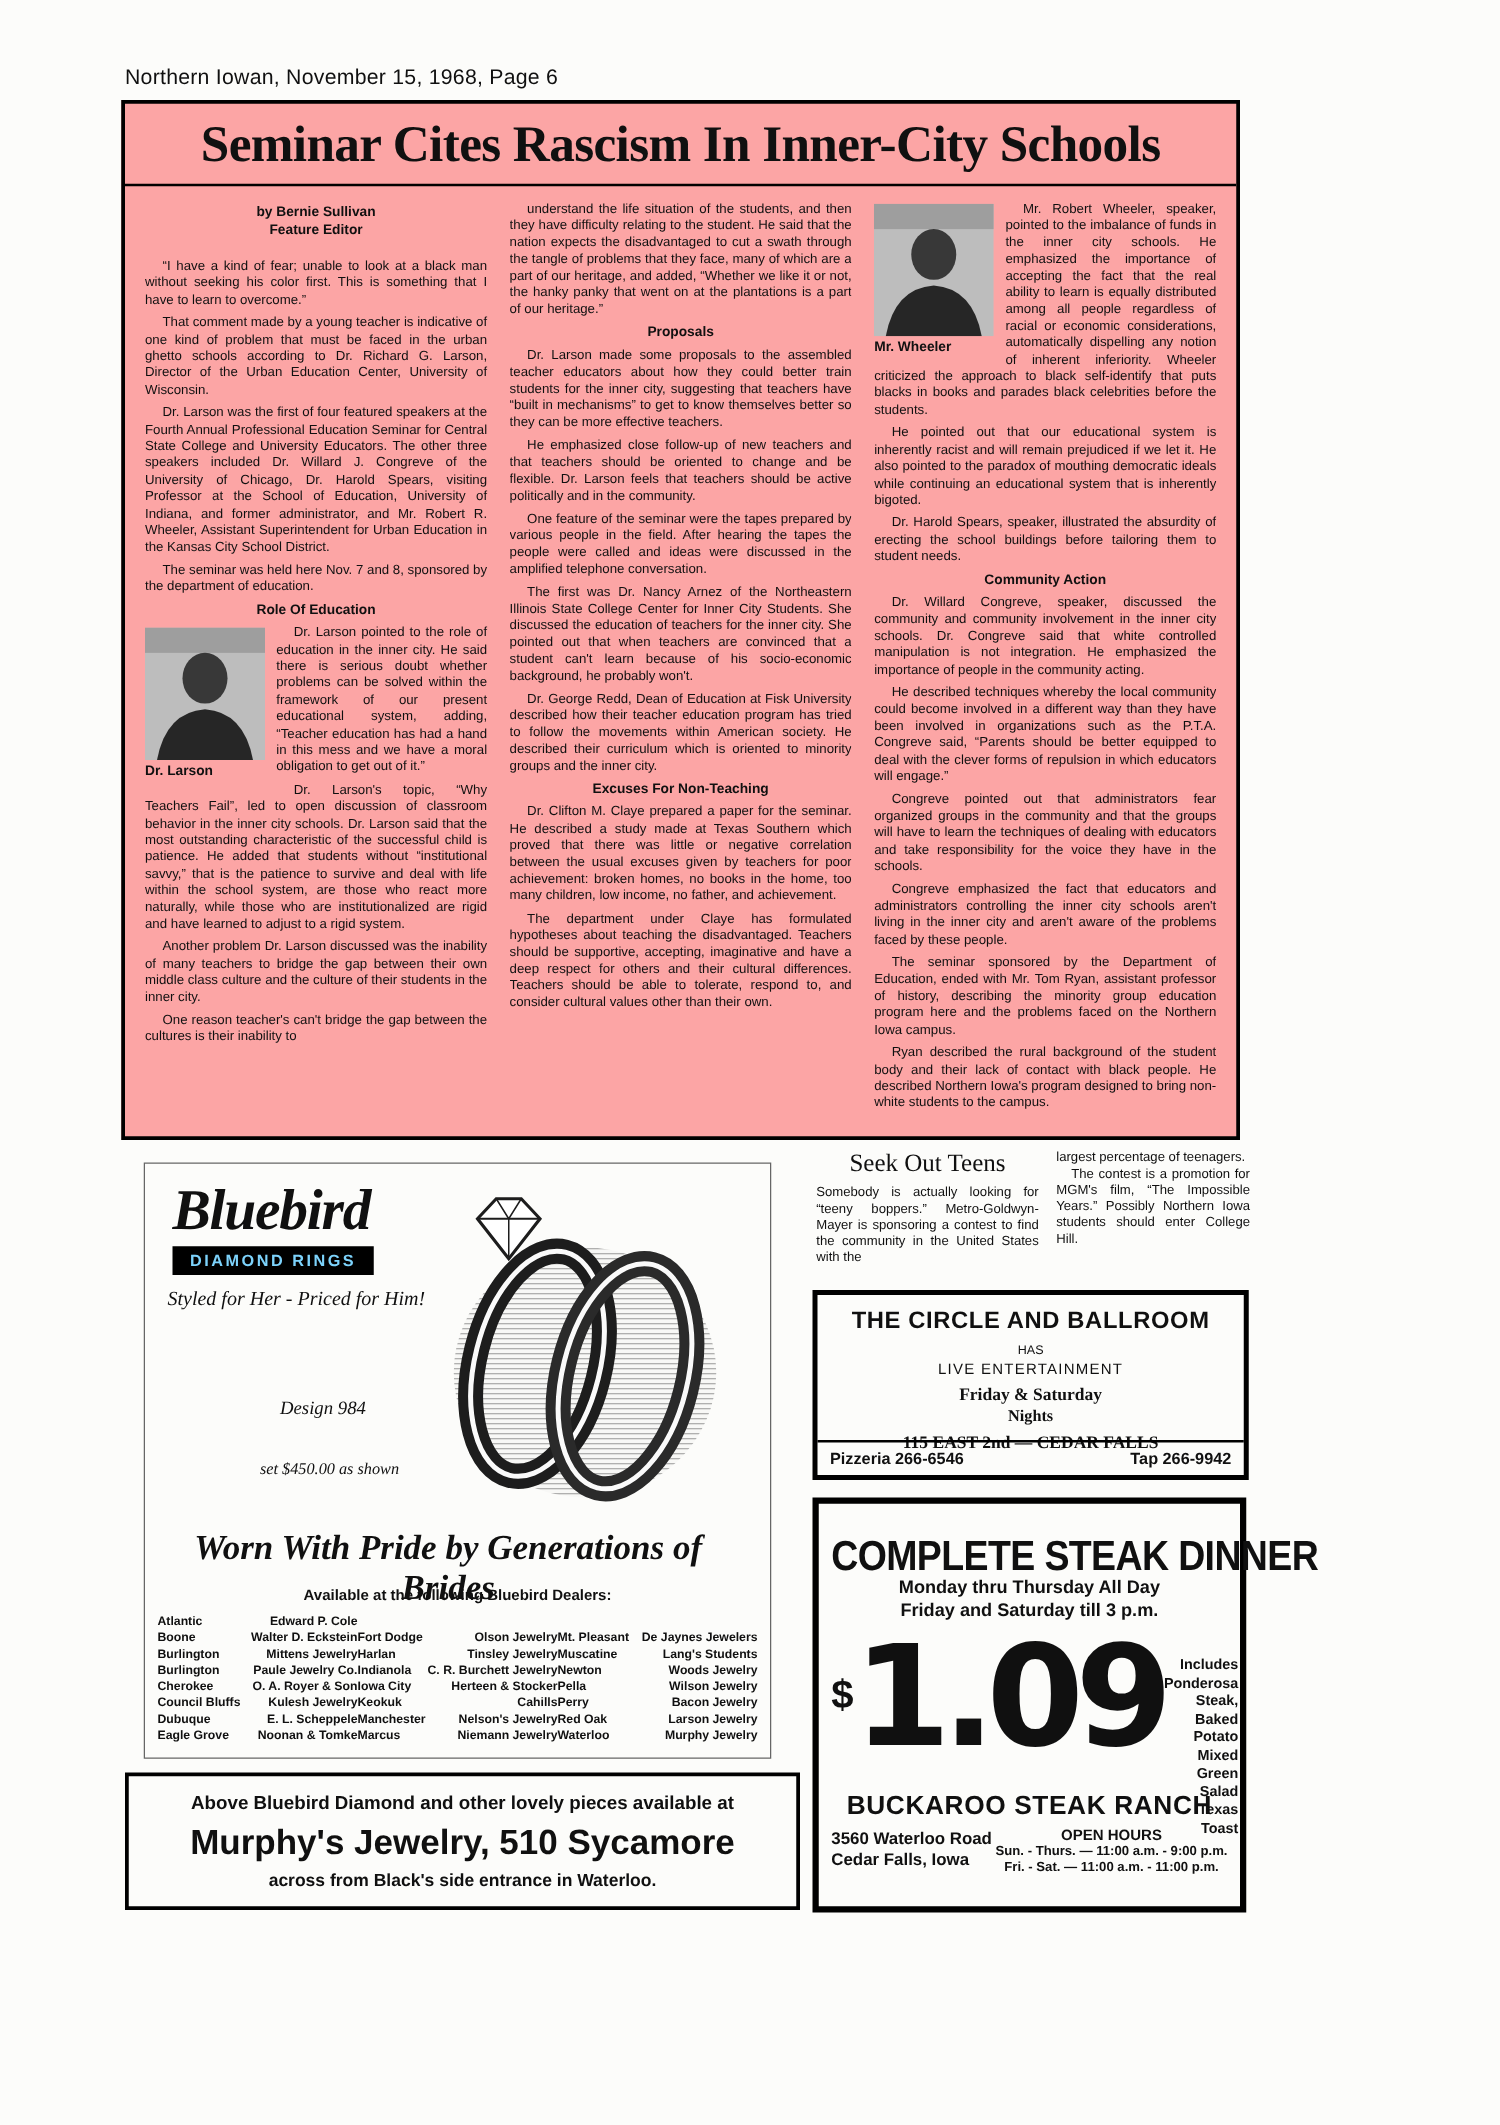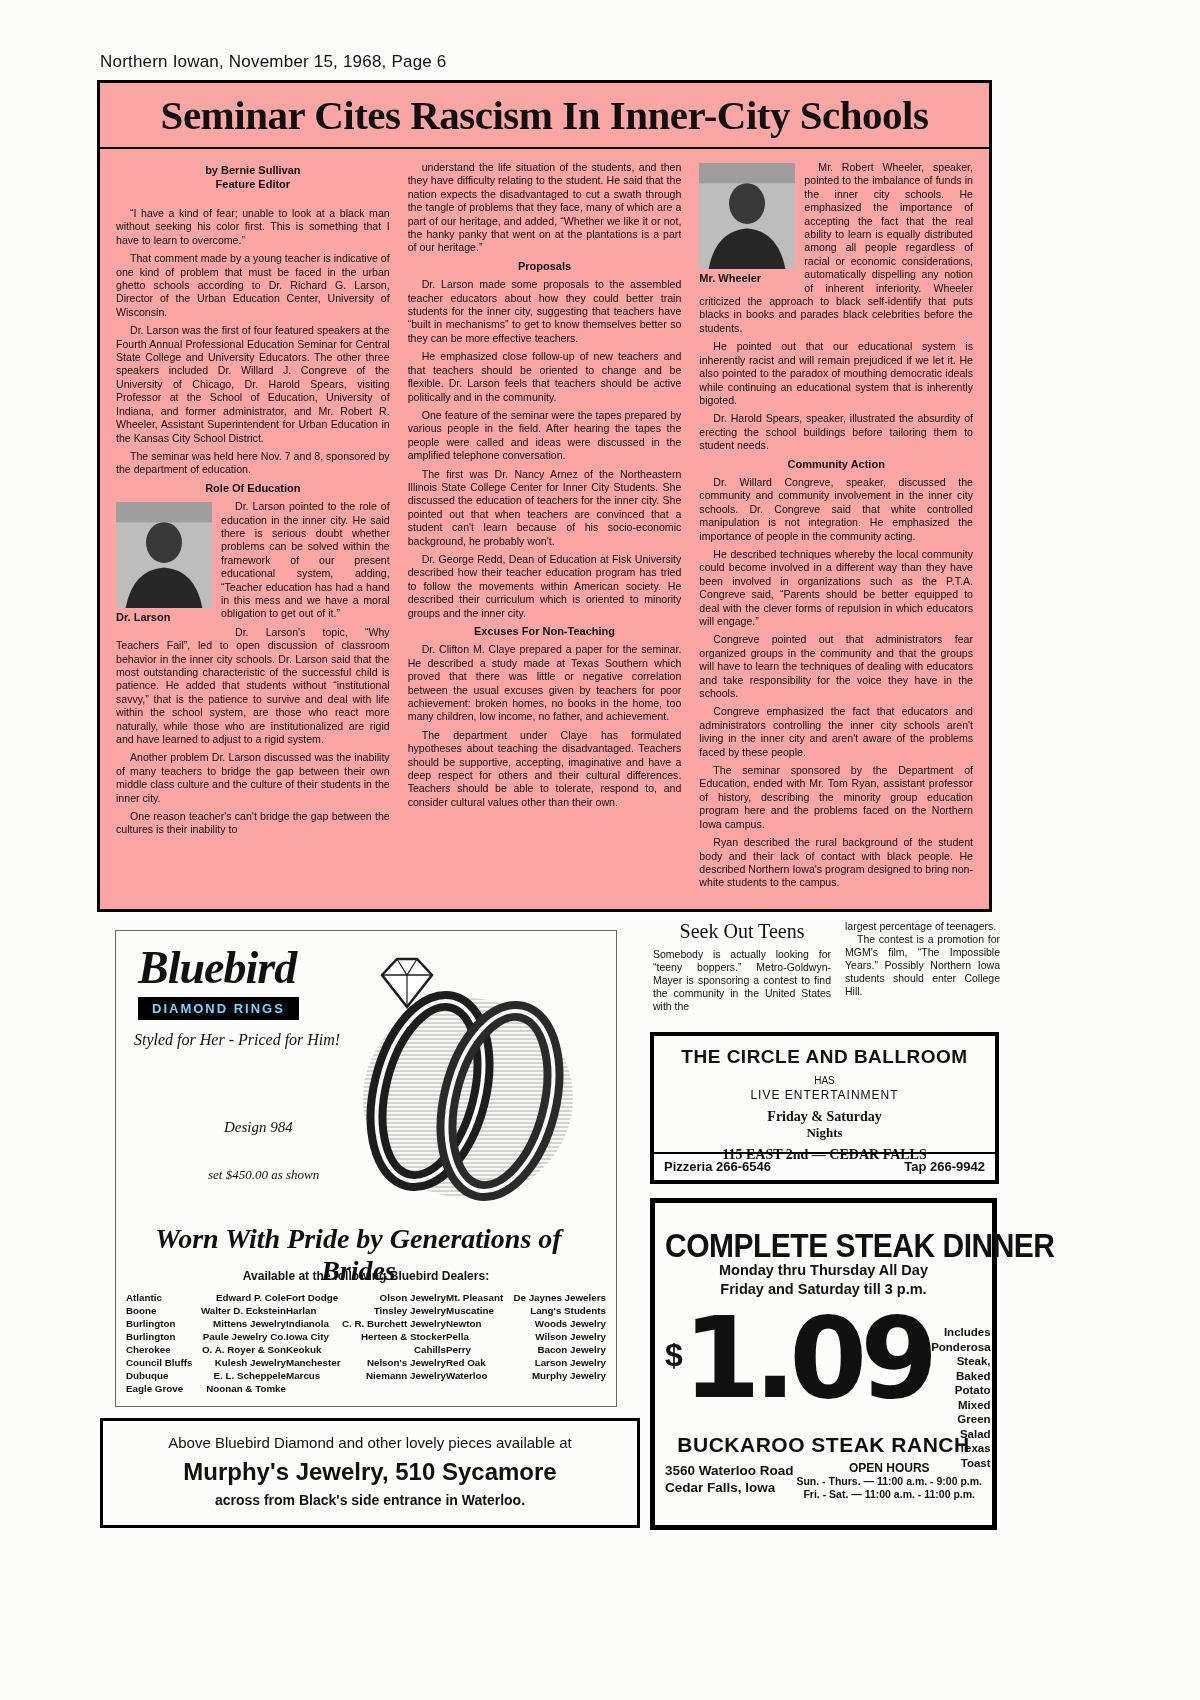--- a/index.html
+++ b/index.html
@@ -32,31 +32,31 @@
   .bb-bar { position:absolute; left:22px; top:66px; background:#000; color:#7dd3fc;
             font-size:13px; font-weight:bold; letter-spacing:2px; padding:4px 14px; }
   .bb-script { font-family:"Liberation Serif", serif; font-style:italic; }
   .bb-styled { position:absolute; left:18px; top:100px; font-size:16px; }
   .bb-design { position:absolute; left:108px; top:188px; font-size:15px; }
   .bb-price  { position:absolute; left:92px;  top:236px; font-size:13px; }
   .bb-rings  { position:absolute; right:8px; top:2px; width:300px; height:278px; }
   .bb-slogan { position:absolute; left:0; right:15px; top:292px; text-align:center; font-size:28px; font-weight:bold; }
   .bb-dealers-head { position:absolute; left:0; right:0; top:338px; text-align:center;
                      font-size:12px; font-weight:bold; }
-  .bb-dealers { position:absolute; left:10px; right:10px; top:360px; display:flex; gap:0; }
+  .bb-dealers { position:absolute; left:10px; right:10px; top:360px; display:flex; gap:0;align-items:flex-end; }
   .bb-dealer-col { flex:1; }
   .dealer-row { display:flex; justify-content:space-between; font-size:9.8px; font-weight:bold; line-height:13px; }
   .dealer-row .town { white-space:nowrap; margin-right:4px; }
   .dealer-row .dealer { white-space:nowrap; text-align:right; }
 
   
   .murphys { position:absolute; left:100px; top:1418px; width:540px; height:110px;
              border:3px solid #000; text-align:center; padding-top:13px; background:#fcfcfa; }
-  .m1 { font-size:15px; font-weight:normal; }
-  .m2 { font-size:24px; font-weight:bold; margin:7px 0 6px; }
+  .m1 { font-size:15px; font-weight:bold; }
+  .m2 { font-size:28px; font-weight:bold; margin:7px 0 6px; }
   .m3 { font-size:14px; font-weight:bold; }
 
   
   .seek { position:absolute; left:653px; top:920px; width:347px; height:110px; display:flex; gap:14px; }
   .seek-colA { width:178px; }
   .seek-colB { flex:1; }
   .seek-title { font-family:"Liberation Serif", serif; font-size:20px; text-align:center; margin-bottom:5px; }
   .seek p { font-size:10.5px; line-height:13px; text-align:justify; }
   .seek p.indent { text-indent:12px; }
 

